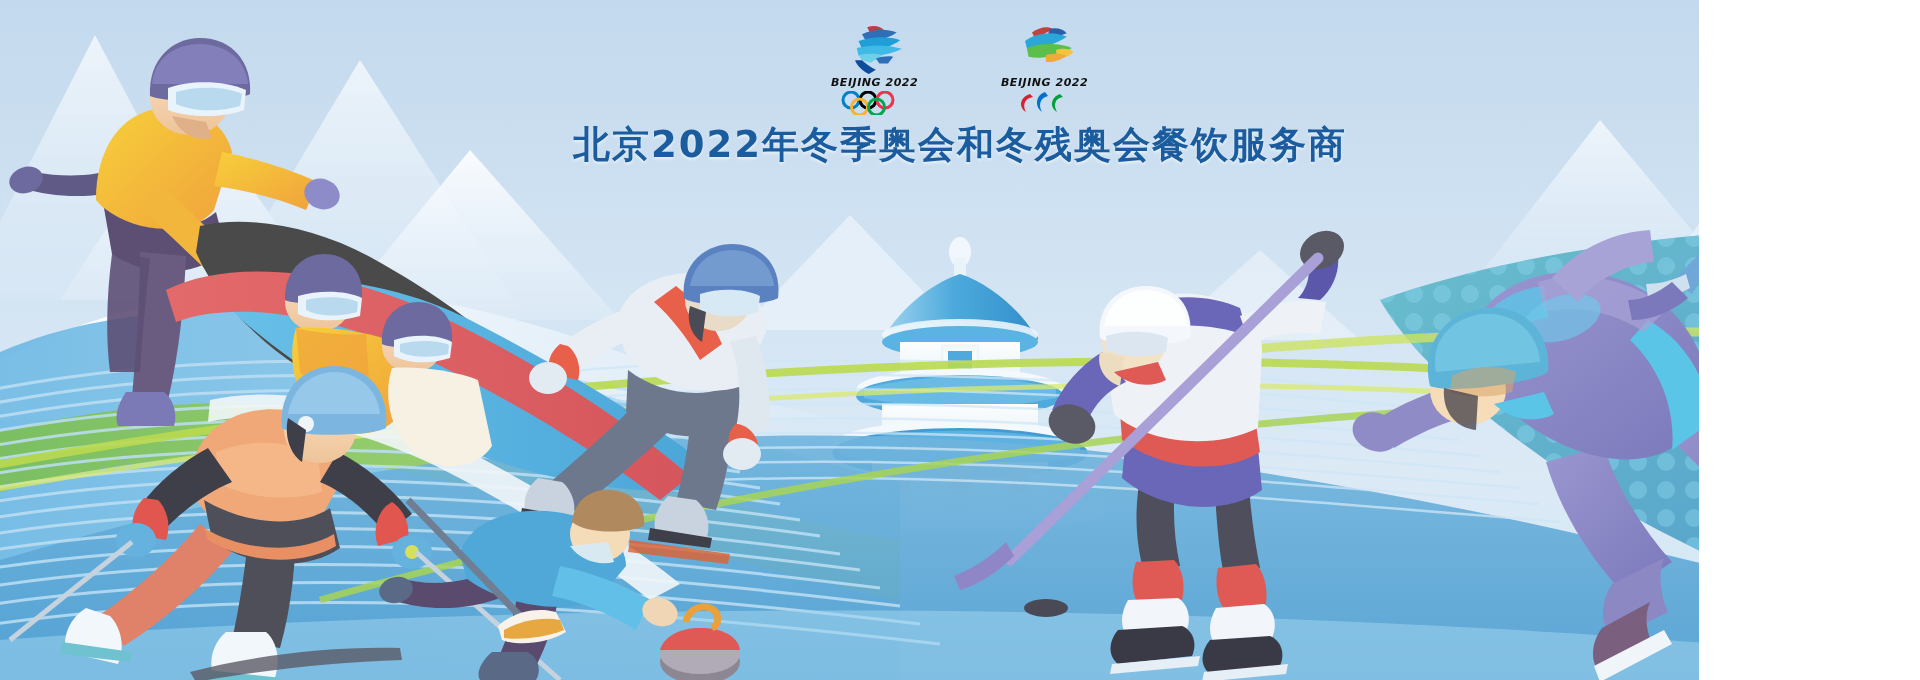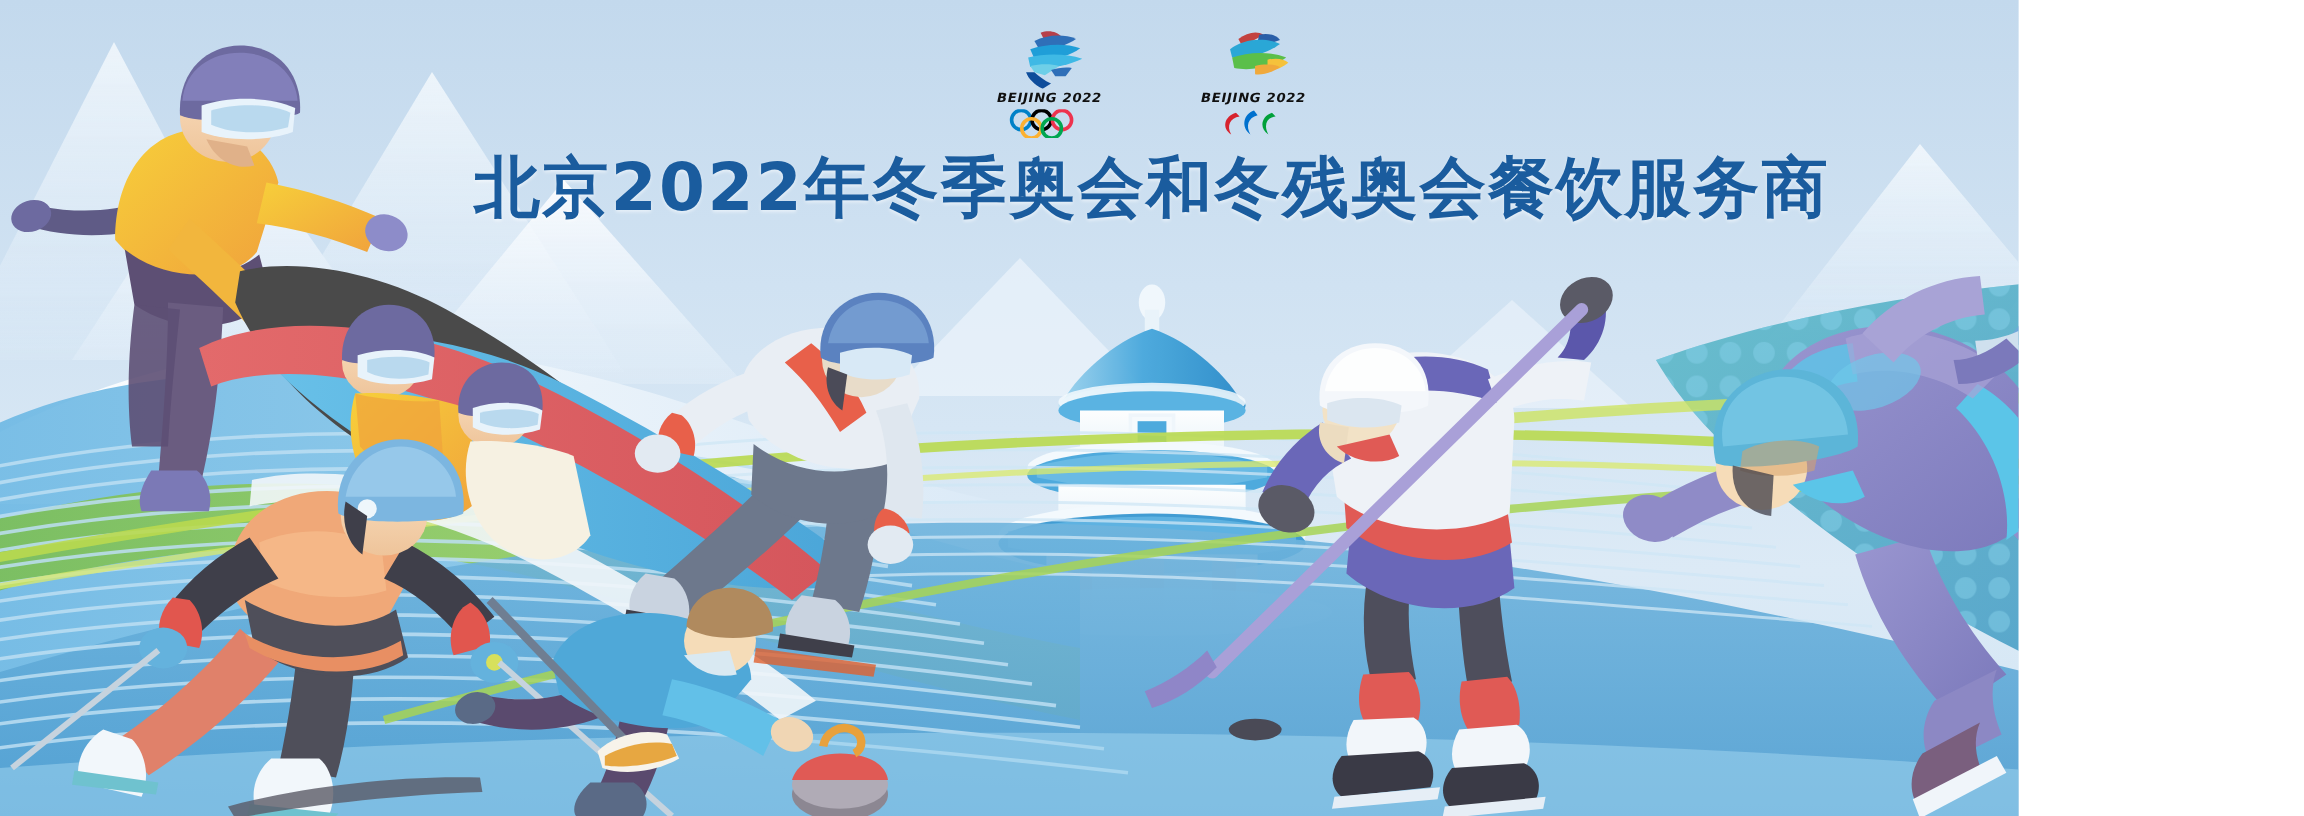--- a/index.html
+++ b/index.html
@@ -3,20 +3,21 @@
 <meta charset="utf-8">
 <style>
   html,body{margin:0;padding:0;background:#fff;}
   body{font-family:"Liberation Sans","DejaVu Sans",sans-serif;}
 
   #banner{
     position:relative;
     width:1682px;height:680px;
     overflow:hidden;
     background:linear-gradient(180deg,#c6dbee 0%,#cfe1f1 28%,#d8e8f5 52%,#cfe4f3 70%,#bcdbf0 100%);
+    padding-left:17px;
   }
   .layer{position:absolute;left:0;top:0;width:1920px;height:680px;}
   svg.layer{display:block;}
 
   
   #logos{
     position:absolute;left:0;top:22px;width:1920px;
     display:flex;justify-content:center;align-items:flex-start;gap:58px;
     z-index:40;
   }
@@ -29,21 +30,21 @@
     margin-top:2px;white-space:nowrap;
     transform:scaleX(1.05);
   }
   .logo-sym{margin-top:3px;display:block;}
 
   
   #title{
     position:absolute;left:0;top:120px;width:1920px;
     text-align:center;z-index:45;
     font-family:"DejaVu Sans","Liberation Sans",sans-serif;
-    font-size:55px;font-weight:bold;
+    font-size:37px;font-weight:bold;
     letter-spacing:2px;
     color:#1a5c9e;
     text-shadow:0 2px 3px rgba(255,255,255,.55);
   }
 </style>
 </head>
 <body>
 
 <div id="banner">
 

